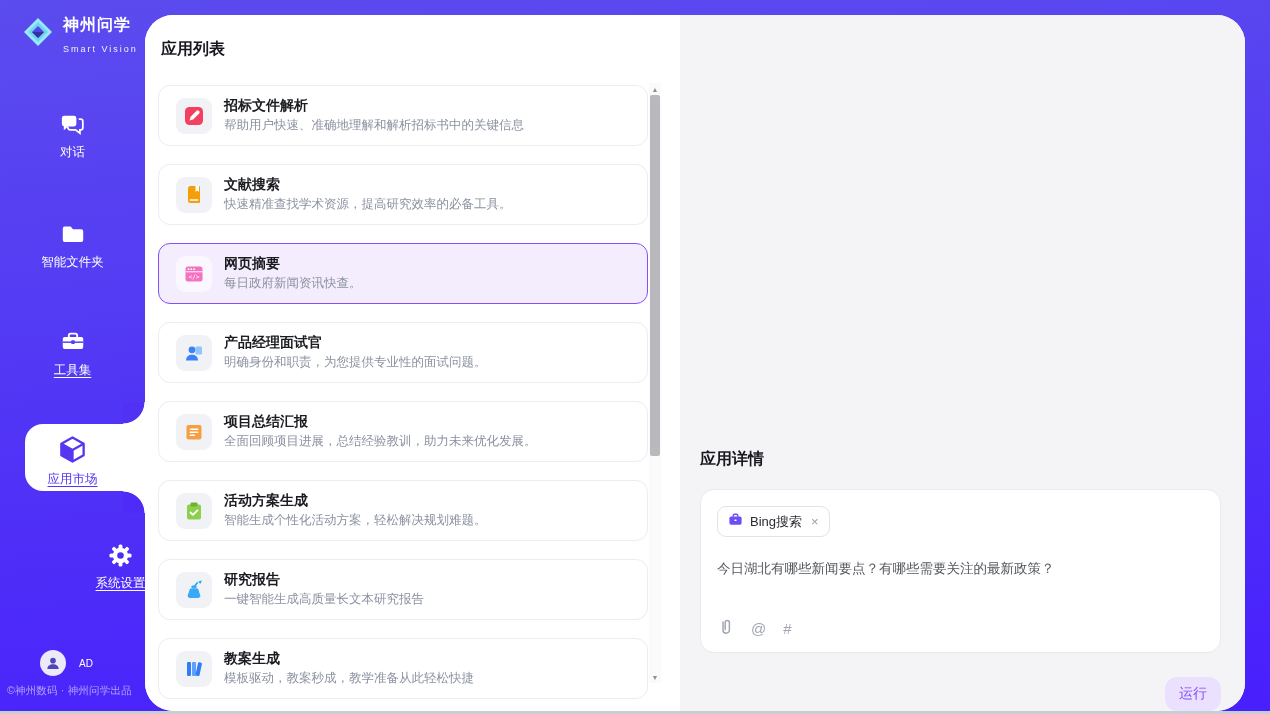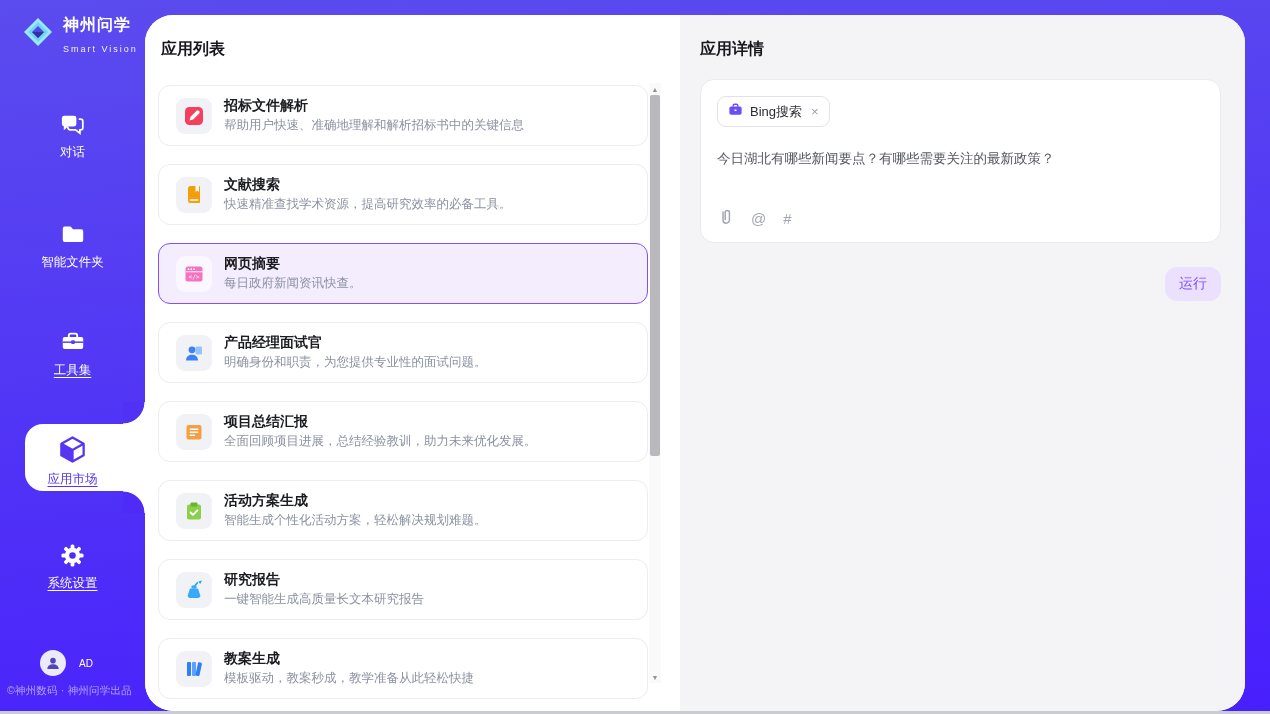--- a/index.html
+++ b/index.html
@@ -21,21 +21,21 @@
   .nav-item { position:absolute; left:0; width:145px; text-align:center; cursor:pointer; }
   .nav-item .ni-icon { display:flex; justify-content:center; height:28px; align-items:center; }
   .nav-item .ni-label { margin-top:6px; font-size:12.5px; color:#fff; }
   .nav-item .ni-label.underlined { text-decoration:underline; text-underline-offset:3px; }
 
   .nav-chat    { top:110px; }
   .nav-folder  { top:220px; }
   .nav-tools   { top:328px; }
   .nav-market  { top:433px; z-index:8; }
   .nav-market .ni-label { color:#5636f3; }
-  .nav-settings{ top:541px; }
+  .nav-settings{ top:541px;margin-left:48px; }
 
   .active-bubble { position:absolute; left:25px; top:424px; width:120px; height:67px;
     background:#fff; border-radius:18px 0 0 18px; z-index:6; }
   .notch { position:absolute; width:22px; height:22px; left:123px; z-index:6; }
   .notch.top    { top:402px; background:radial-gradient(circle 22px at 0 0,   #5132f4 0 21px, #ffffff 21.8px); }
   .notch.bottom { top:491px; background:radial-gradient(circle 22px at 0 100%,#4e2bf7 0 21px, #ffffff 21.8px); }
 
   .user-row { position:absolute; left:40px; top:650px; display:flex; align-items:center; gap:13px; }
   .avatar { width:26px; height:26px; border-radius:50%; background:#ece9f9; display:flex; align-items:center; justify-content:center; }
   .user-name { color:#fff; font-size:10px; }
@@ -63,21 +63,21 @@
   .card-desc { font-size:12.5px; color:#8b91a0; margin-top:4px; white-space:nowrap; }
 
   .scrollbar { position:absolute; right:19px; top:68px; width:12px; height:600px; background:#fafafa; }
   .sb-arrow { position:absolute; left:0; width:12px; height:12px; font-size:7px; color:#8f9096;
     display:flex; align-items:center; justify-content:center; cursor:pointer; }
   .sb-arrow.up { top:0; }
   .sb-arrow.down { bottom:0; }
   .sb-thumb { position:absolute; left:1px; top:12px; width:10px; height:361px; background:#b9b9bd; border-radius:2px; cursor:grab; }
 
   
-  .detail-panel { flex:1; background:#f4f4f6; padding:24px 24px 0 20px; display:flex; flex-direction:column; }
+  .detail-panel { flex:1; background:#f4f4f6; padding:24px 24px 0 20px; display:flex; flex-direction:column;justify-content:flex-end; }
   .detail-card { margin-top:19px; height:164px; background:#fff; border:1px solid #e9e9ef;
     border-radius:14px; position:relative; padding:16px; }
   .chip { display:inline-flex; align-items:center; gap:7px; height:31px; padding:0 10px;
     border:1px solid #e2e2e8; border-radius:9px; background:#fff; cursor:pointer; }
   .chip-label { font-size:13px; color:#2a2b31; }
   .chip-close { font-size:13px; color:#9aa0ab; margin-left:2px; cursor:pointer; }
   .prompt { margin-top:22px; font-size:13.5px; color:#55575f; line-height:1.5; cursor:text; }
   .attach-row { position:absolute; left:17px; bottom:13px; display:flex; align-items:center; gap:17px; }
   .attach-glyph { font-size:15px; color:#a2a6b2; cursor:pointer; }
   .run-btn { align-self:flex-end; margin-top:24px; background:#ebe1fe; color:#8450fb;

